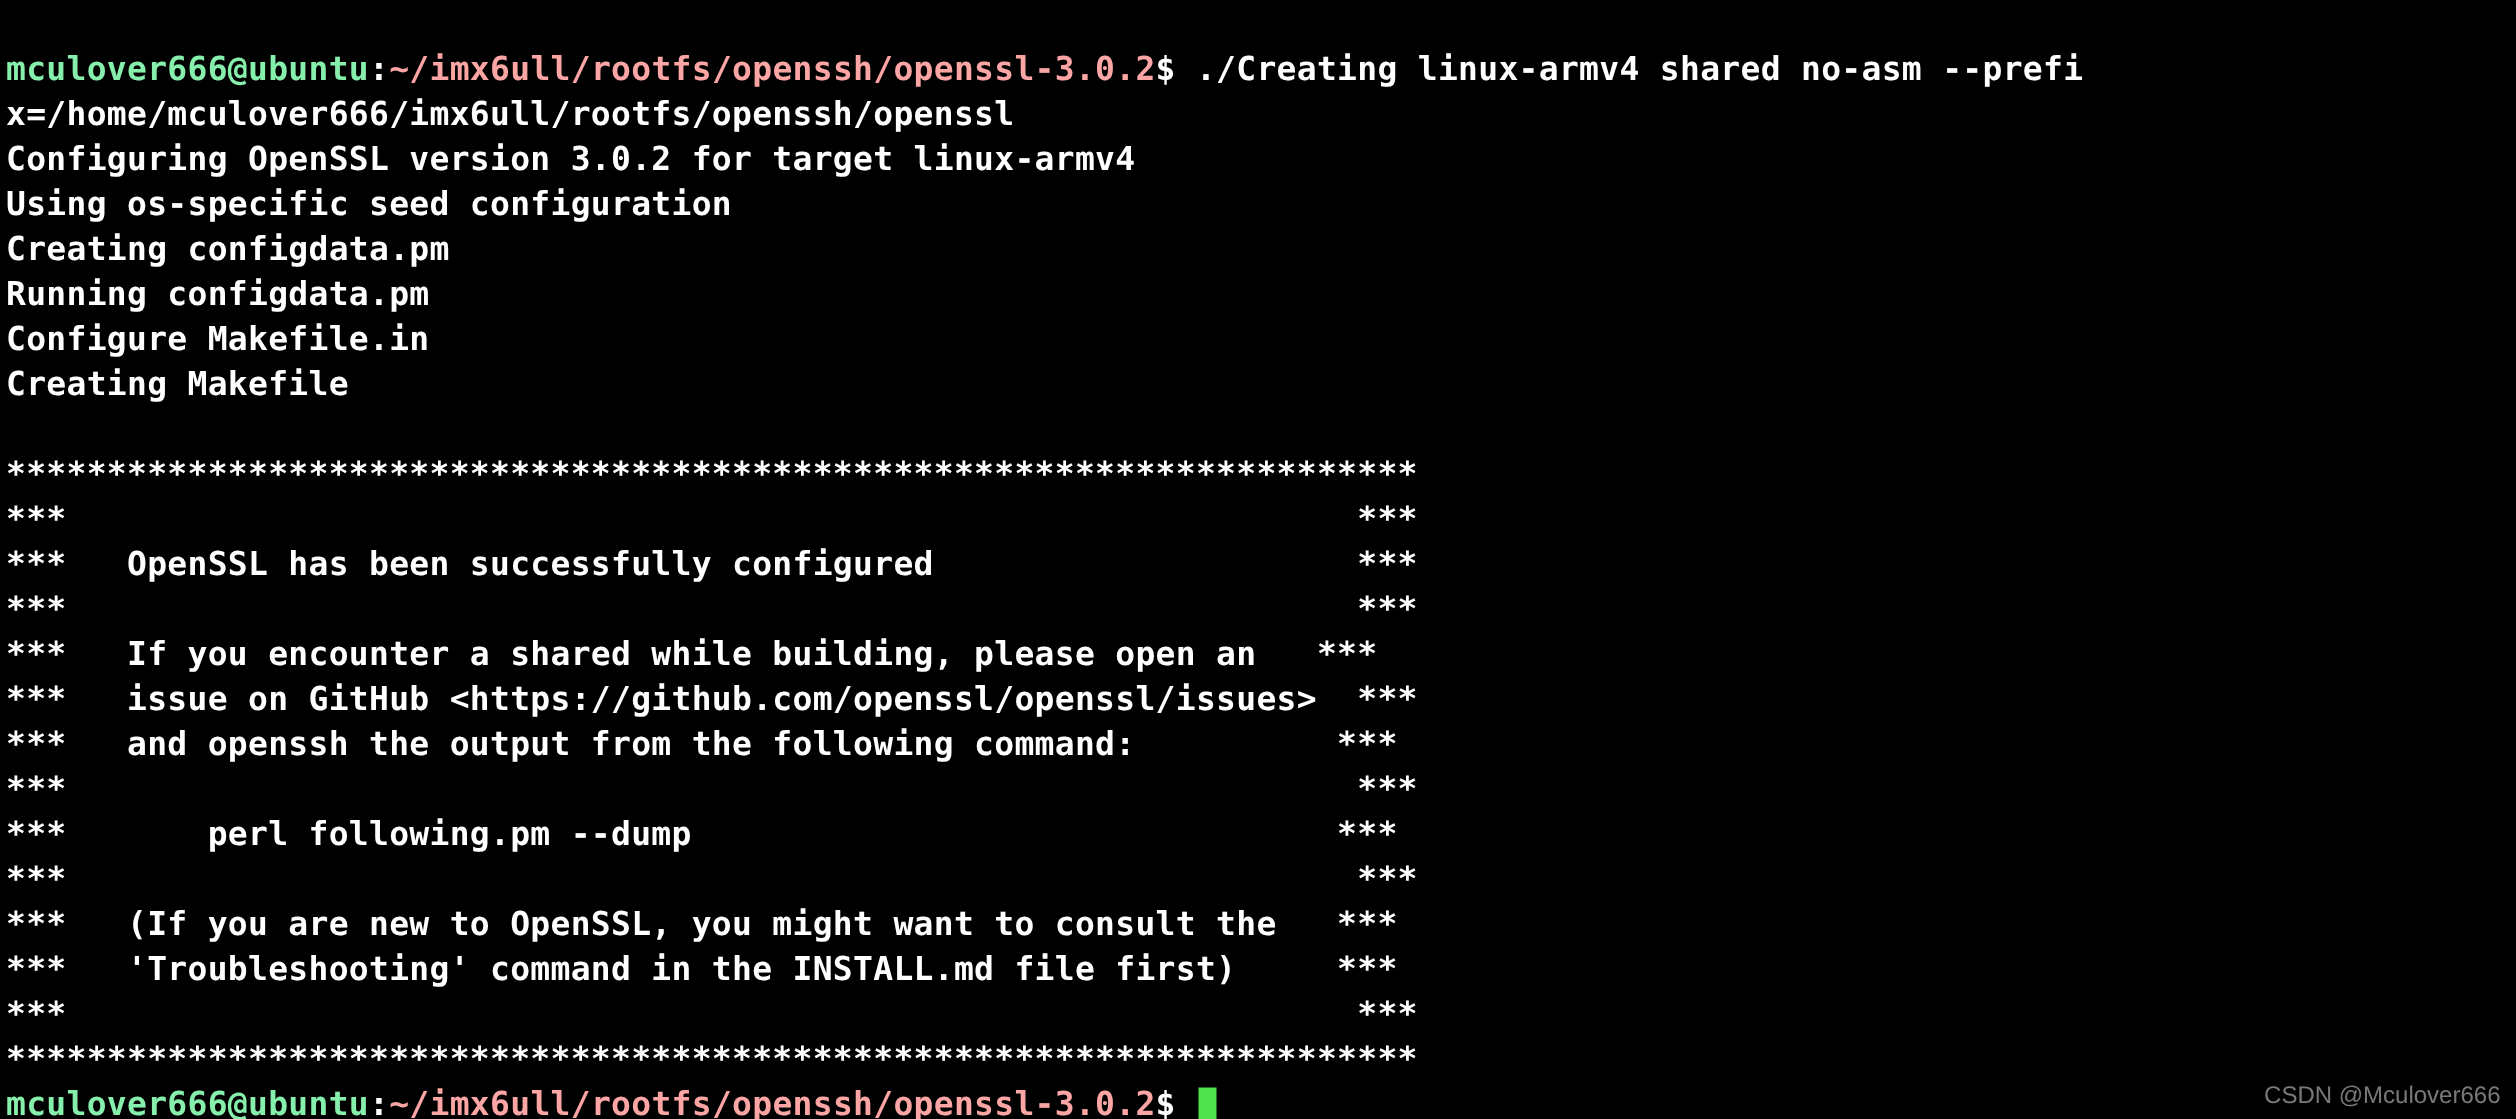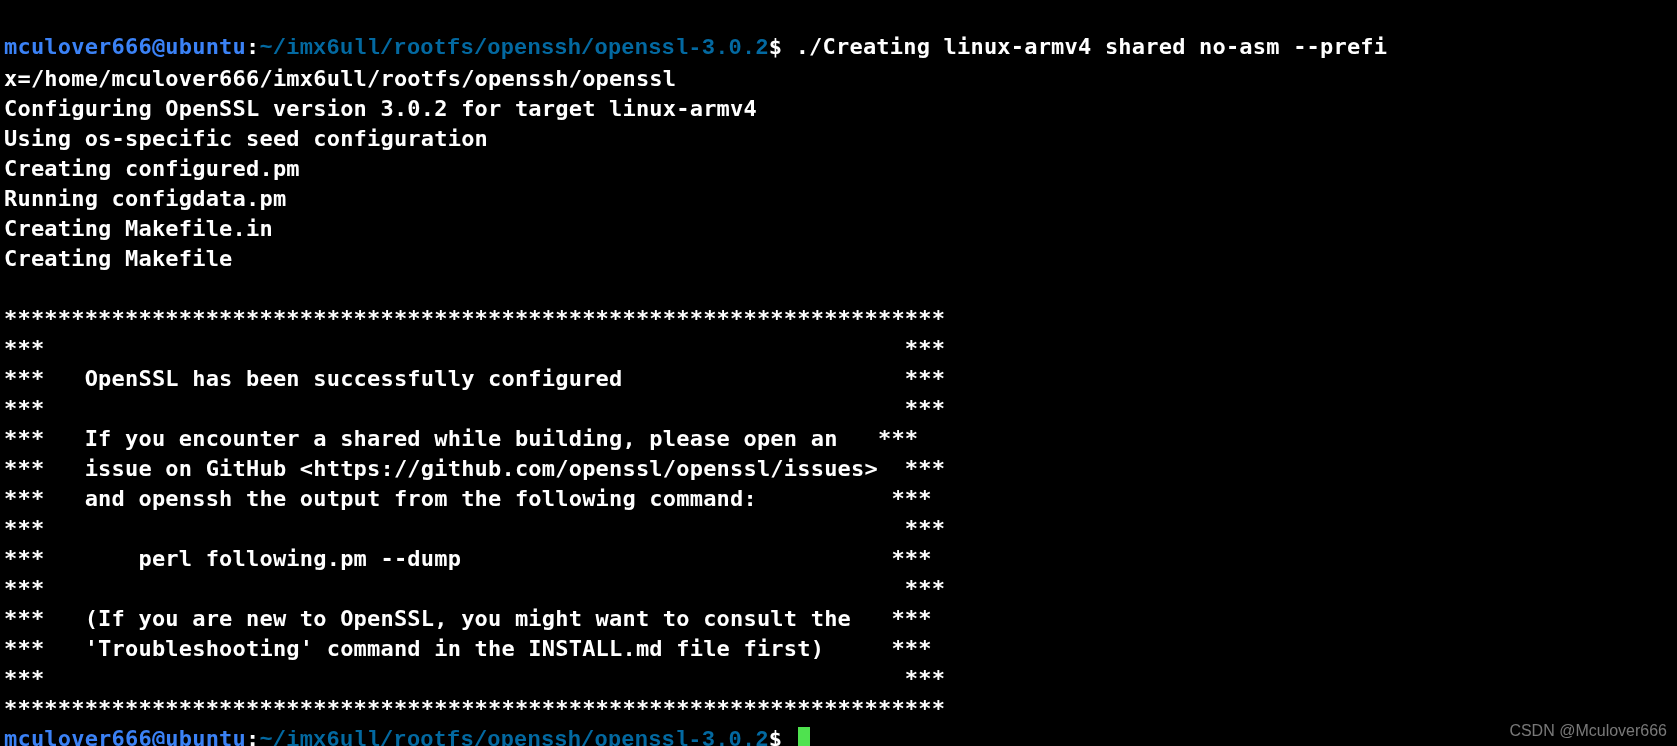--- a/index.html
+++ b/index.html
@@ -13,22 +13,22 @@
   .terminal {
     font-family: "DejaVu Sans Mono", "Liberation Mono", "Courier New", monospace;
     font-size: 22px;
     line-height: 30px;
     color: #ffffff;
     white-space: pre;
     padding: 2px 4px;
     letter-spacing: 0.2px;
     font-weight: bold;
   }
-  .user { color: #3b82f6; font-weight: bold; }
-  .path { color: #0369a1; font-weight: bold; font-family: Liberation Mono, monospace; }
+  .user { color: #86efac; font-weight: bold; }
+  .path { color: #fca5a5; font-weight: bold; }
   .white { color: #ffffff; }
   .cursor {
     display: inline-block;
     width: 12px;
     height: 24px;
     background: #4fe24f;
     vertical-align: text-bottom;
     margin-left: 2px;
   }
   .watermark {
@@ -43,23 +43,23 @@
   }
 </style>
 </head>
 <body>
 
 <div class="terminal">
 <span><span class="user">mculover666@ubuntu</span><span class="white">:</span><span class="path">~/imx6ull/rootfs/openssh/openssl-3.0.2</span><span class="white">$</span><span class="white"> ./Creating linux-armv4 shared no-asm --prefi</span></span>
 <span class="white">x=/home/mculover666/imx6ull/rootfs/openssh/openssl</span>
 <span class="white">Configuring OpenSSL version 3.0.2 for target linux-armv4</span>
 <span class="white">Using os-specific seed configuration</span>
-<span class="white">Creating configured.pm</span>
+<span class="white">Creating configdata.pm</span>
 <span class="white">Running configdata.pm</span>
-<span class="white">Creating Makefile.in</span>
+<span class="white">Configure Makefile.in</span>
 <span class="white">Creating Makefile</span>
 <span class="white"></span>
 <span class="white">**********************************************************************</span>
 <span class="white">***                                                                ***</span>
 <span class="white">***   OpenSSL has been successfully configured                     ***</span>
 <span class="white">***                                                                ***</span>
 <span class="white">***   If you encounter a shared while building, please open an   ***</span>
 <span class="white">***   issue on GitHub &lt;https://github.com/openssl/openssl/issues&gt;  ***</span>
 <span class="white">***   and openssh the output from the following command:          ***</span>
 <span class="white">***                                                                ***</span>

